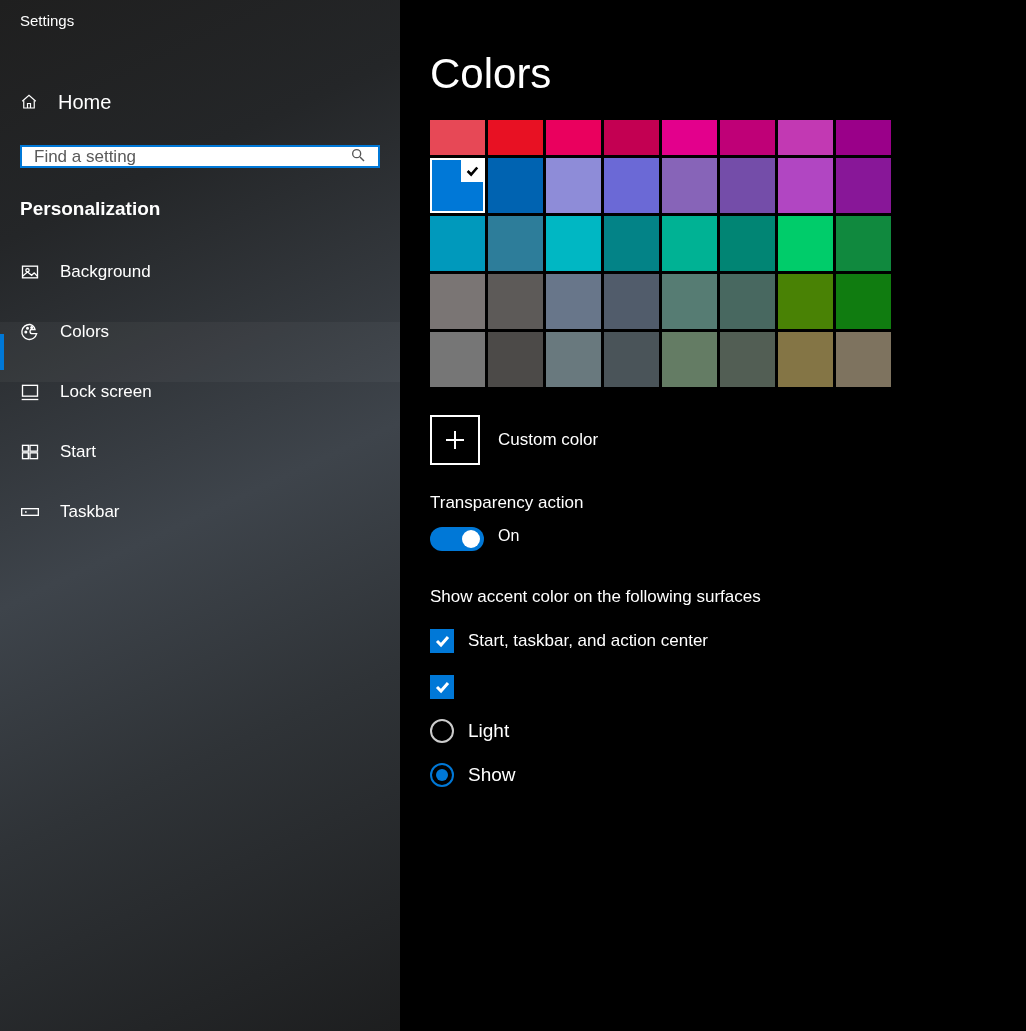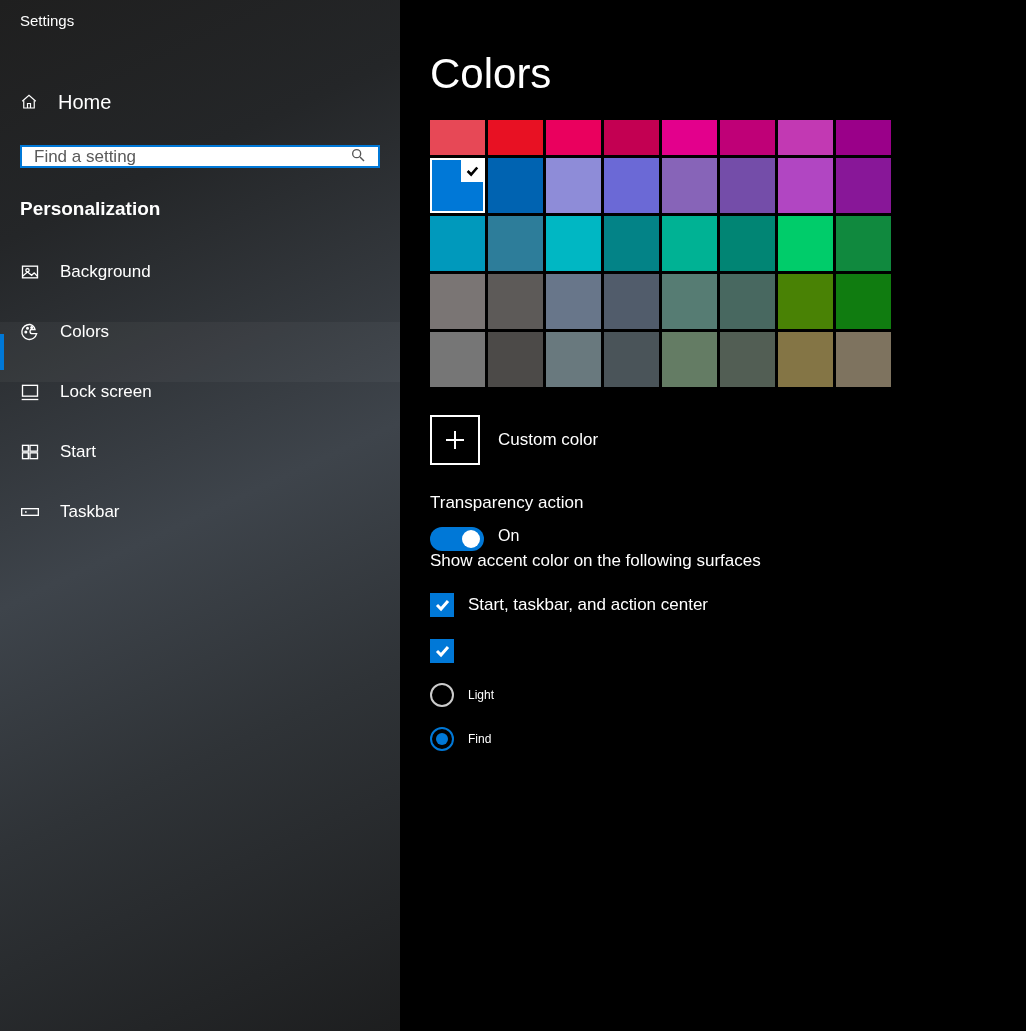--- a/index.html
+++ b/index.html
@@ -139,23 +139,23 @@
 
   .radio-row { display:flex; align-items:center; gap: 14px; margin-top: 20px; }
   .radio {
     width: 24px; height: 24px;
     border: 2px solid #ccc;
     border-radius: 50%;
     display:flex; align-items:center; justify-content:center;
   }
   .radio.sel { border-color: #0078d7; }
   .radio.sel .dot { width:12px; height:12px; border-radius:50%; background:#0078d7; }
-  .radio-label { font-size: 12px; }
-
-  .group-head { font-size: 17px; }
+  .radio-label { font-size: 19px; }
+
+  .group-head { font-size: 17px; margin-top: 36px; }
 </style>
 </head>
 <body>
 
 <div class="sidebar">
   <div class="app-title">Settings</div>
 
   <div class="home-row">
     <span class="icon">
       <svg viewBox="0 0 24 24" width="18" height="18" stroke="#fff" stroke-width="1.6" fill="none">
@@ -327,16 +327,16 @@
 
   <div id="app-mode-options">
       <div class="radio-row">
         <div class="radio"></div>
         <span class="radio-label">Light</span>
       </div>
       <div class="radio-row">
         <div class="radio sel">
           <div class="dot"></div>
         </div>
-        <span class="radio-label">Find</span>
+        <span class="radio-label">Show</span>
       </div>
     </div>
 </div>
 
 </body></html>

